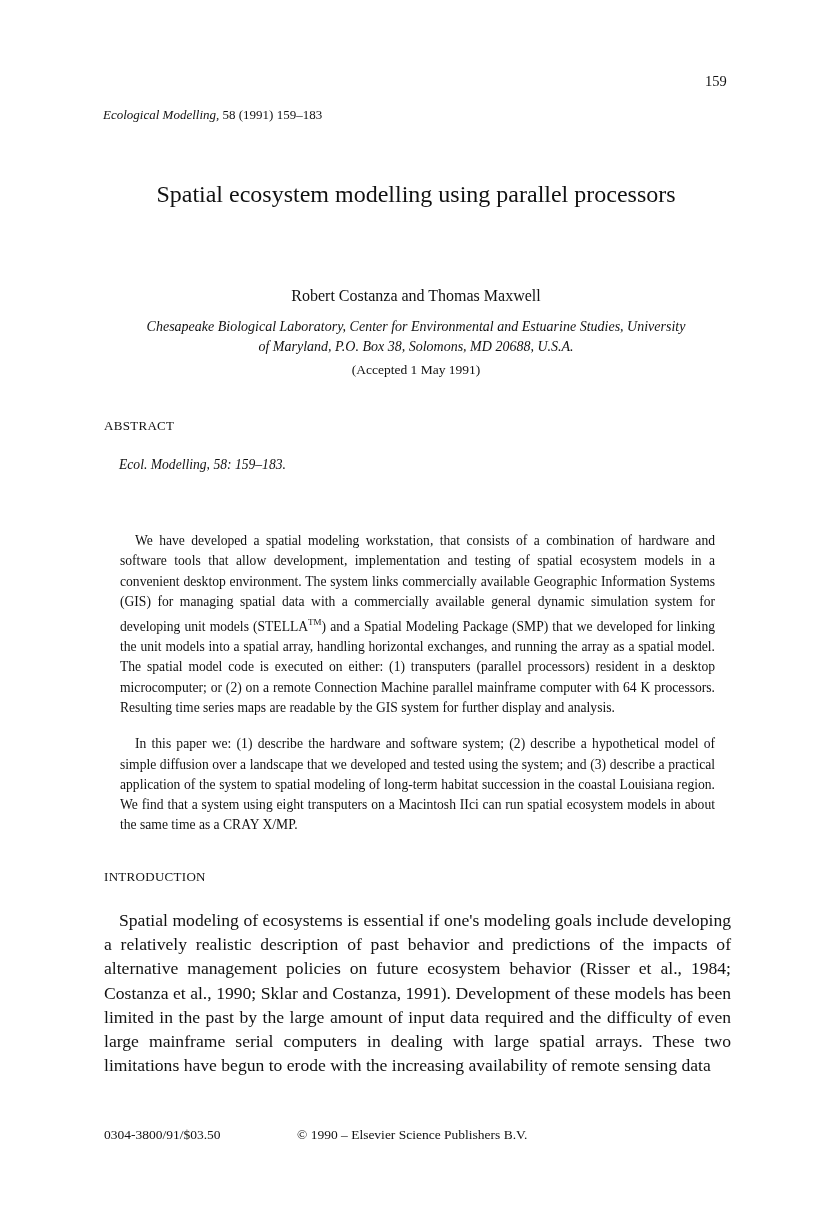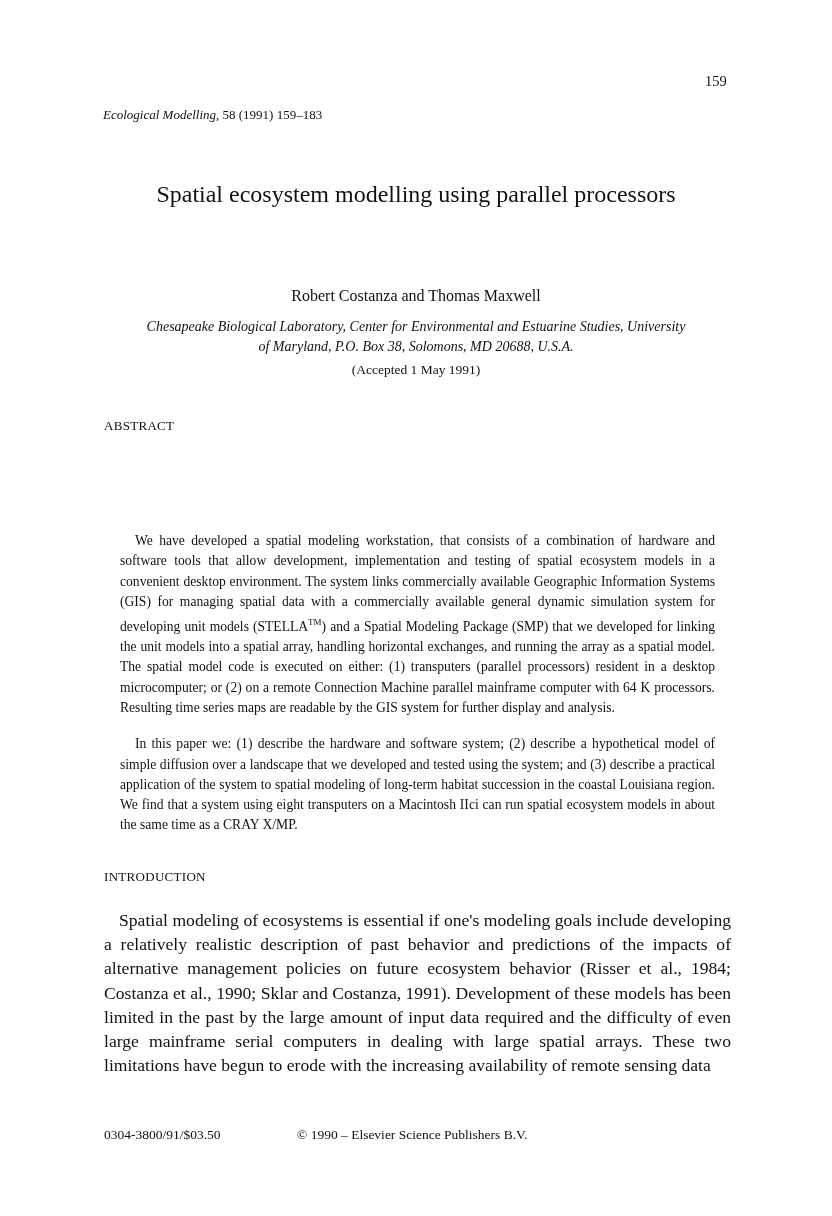--- a/index.html
+++ b/index.html
@@ -35,20 +35,21 @@
 <div class="abs title">Spatial ecosystem modelling using parallel processors</div>
 <div class="abs authors">Robert Costanza and Thomas Maxwell</div>
 <div class="abs affil">
   <div>Chesapeake Biological Laboratory, Center for Environmental and Estuarine Studies, University</div>
   <div>of Maryland, P.O. Box 38, Solomons, MD 20688, U.S.A.</div>
 </div>
 <div class="abs accepted">(Accepted 1 May 1991)</div>
 
 <div class="abs sechead" style="top:418px;">ABSTRACT</div>
 <div class="abs cite">
+  <div class="l2">Ecol. Modelling, 58: 159–183.</div>
 </div>
 
 <div class="abs abstract">
   <p><span>We have developed a spatial modeling workstation, that consists of a combination of hardware and software tools that allow development, implementation and testing of spatial ecosystem models in a convenient desktop environment. The system links commercially available Geographic Information Systems (GIS) for managing spatial data with a commercially available general dynamic simulation system for developing unit models (STELLA</span><sup>TM</sup><span>) and a Spatial Modeling Package (SMP) that we developed for linking the unit models into a spatial array, handling horizontal exchanges, and running the array as a spatial model. The spatial model code is executed on either: (1) transputers (parallel processors) resident in a desktop microcomputer; or (2) on a remote Connection Machine parallel mainframe computer with 64 K processors. Resulting time series maps are readable by the GIS system for further display and analysis.</span></p>
   <p>In this paper we: (1) describe the hardware and software system; (2) describe a hypothetical model of simple diffusion over a landscape that we developed and tested using the system; and (3) describe a practical application of the system to spatial modeling of long-term habitat succession in the coastal Louisiana region. We find that a system using eight transputers on a Macintosh IIci can run spatial ecosystem models in about the same time as a CRAY X/MP.</p>
 </div>
 
 <div class="abs sechead" style="top:869px;">INTRODUCTION</div>
 <div class="abs intro-body">
   <p>Spatial modeling of ecosystems is essential if one's modeling goals include developing a relatively realistic description of past behavior and predictions of the impacts of alternative management policies on future ecosystem behavior (Risser et al., 1984; Costanza et al., 1990; Sklar and Costanza, 1991). Development of these models has been limited in the past by the large amount of input data required and the difficulty of even large mainframe serial computers in dealing with large spatial arrays. These two limitations have begun to erode with the increasing availability of remote sensing data</p>

